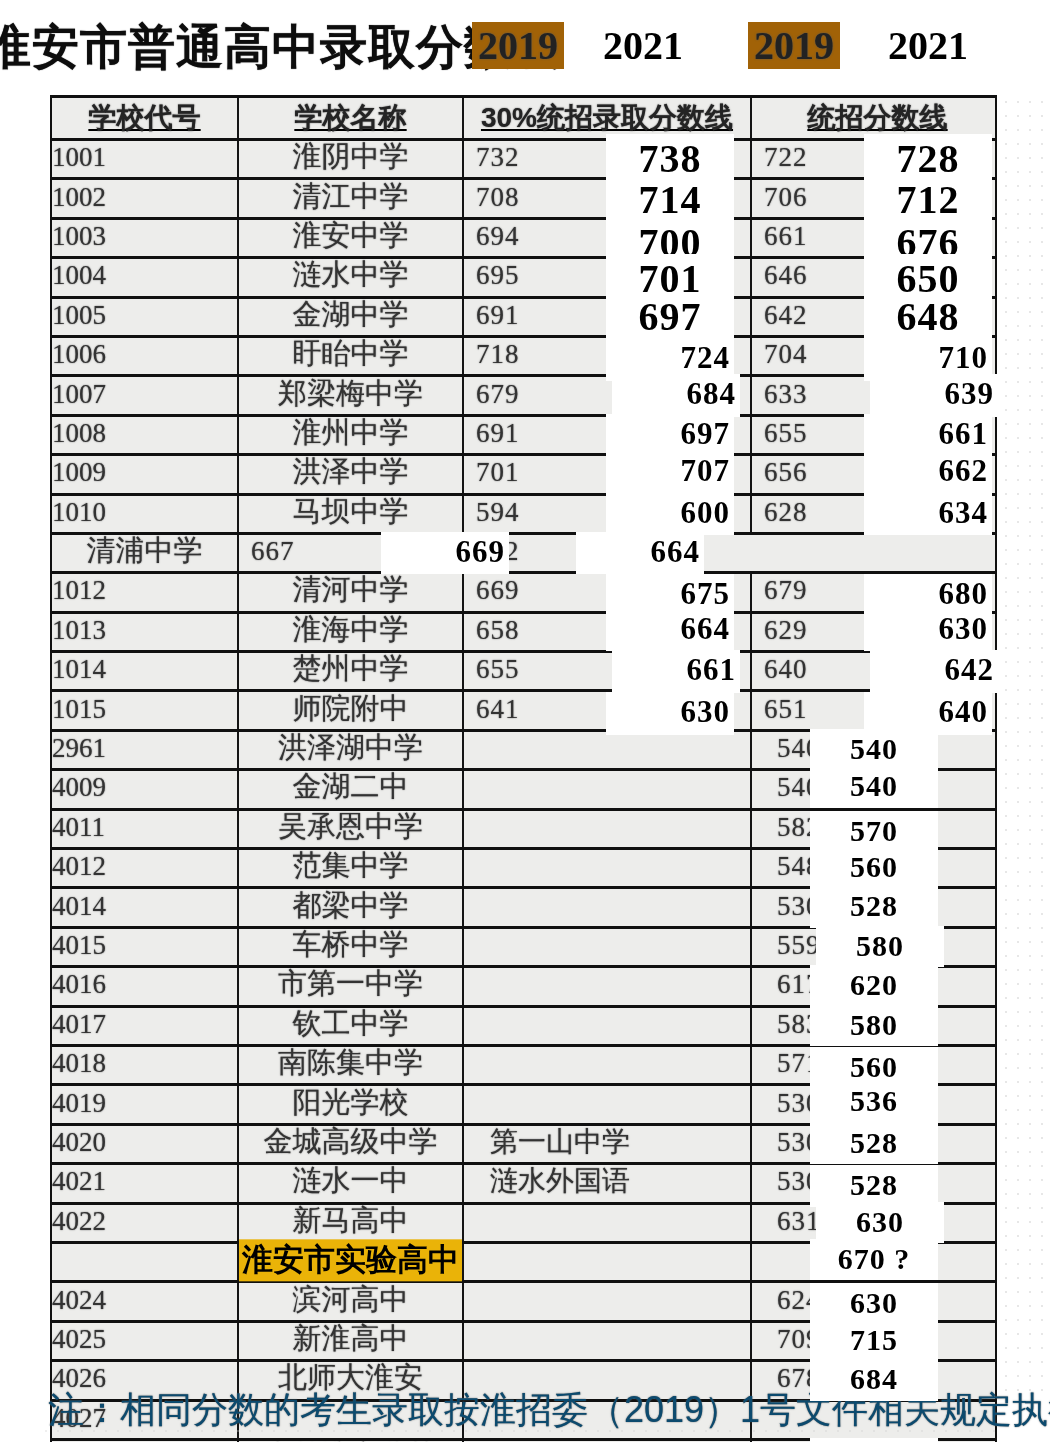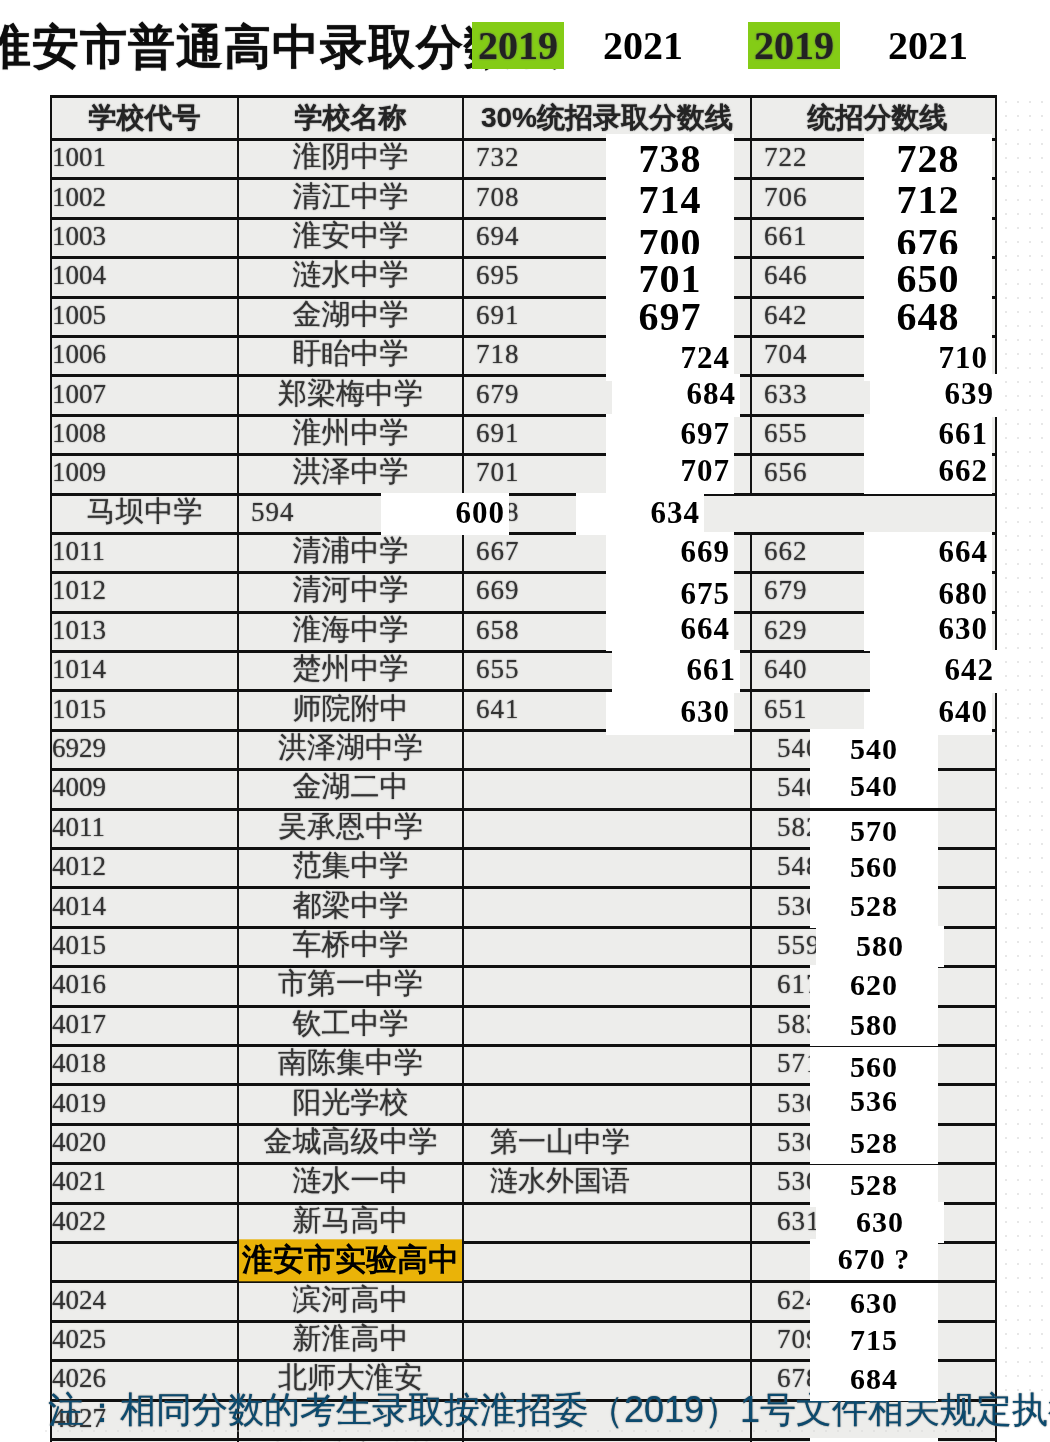--- a/index.html
+++ b/index.html
@@ -17,37 +17,37 @@
   .noise.bottom{left:40px;top:1424px;width:960px;height:16px;opacity:.3;}
 
   
   .titlebar{position:absolute;top:12px;left:0;width:1050px;height:72px;}
   .main-title{
     position:absolute;left:-16px;top:4px;white-space:nowrap;
     font-weight:bold;color:#0d0d0d;font-size:47px;letter-spacing:1px;
     text-shadow:0 0 1px #333;
   }
   .yr{position:absolute;top:10px;font-size:40px;font-weight:bold;color:#000;}
-  .yr.scan{color:#222;text-shadow:0 0 2px #555;background:#84cc16;padding:0 6px;}
+  .yr.scan{color:#222;text-shadow:0 0 2px #555;background:#a16207;padding:0 6px;}
   .yr.y0{left:472px;}
   .yr.y1{left:603px;}
   .yr.y2{left:748px;}
   .yr.y3{left:888px;}
 
   
   .score-table{
     position:absolute;left:50px;top:95px;width:943px;
     border:2px solid #101010;border-top-width:3px;background:#ededeb;
     box-sizing:content-box;
   }
   .trow,.thead{
     display:grid;grid-template-columns:187px 225px 288px 243px;
     border-bottom:3px solid #101010;position:relative;
   }
-  .thead{height:40px;}
+  .thead{height:40px;text-decoration:underline;}
   .trow{height:36.4px;}
   .trow:last-child{border-bottom:none;}
   .cell{
     position:relative;border-right:2px solid #141414;height:100%;
     overflow:visible;
   }
   .cell:last-child{border-right:none;padding-left:8px;}
   .hcell{
     display:flex;align-items:center;justify-content:center;
     font-size:28px;font-weight:bold;color:#242424;text-shadow:0 0 1.5px #444;
@@ -277,38 +277,38 @@
 
       <span class="v2021">707</span>
     </div>
     <div class="cell c4">
       <span class="v2019 scan-txt">656</span>
       <span class="v2021">662</span>
     </div>
   </div>
 
   <div class="trow upper mid">
+    <div class="cell c1">
+      <span class="code scan-txt">1010</span>
+    </div>
     <div class="cell c2">
       <span class="sname scan-txt">马坝中学</span>
     </div>
     <div class="cell c3">
       <span class="v2019 scan-txt">594</span>
 
       <span class="v2021">600</span>
     </div>
     <div class="cell c4">
       <span class="v2019 scan-txt">628</span>
       <span class="v2021">634</span>
     </div>
   </div>
 
   <div class="trow upper mid">
-    <div class="cell c1">
-      <span class="code scan-txt">1011</span>
-    </div>
     <div class="cell c2">
       <span class="sname scan-txt">清浦中学</span>
     </div>
     <div class="cell c3">
       <span class="v2019 scan-txt">667</span>
 
       <span class="v2021">669</span>
     </div>
     <div class="cell c4">
       <span class="v2019 scan-txt">662</span>
@@ -383,21 +383,21 @@
       <span class="v2021">630</span>
     </div>
     <div class="cell c4">
       <span class="v2019 scan-txt">651</span>
       <span class="v2021">640</span>
     </div>
   </div>
 
   <div class="trow lower">
     <div class="cell c1">
-      <span class="code scan-txt">6929</span>
+      <span class="code scan-txt">2961</span>
     </div>
     <div class="cell c2">
       <span class="sname scan-txt">洪泽湖中学</span>
     </div>
     <div class="cell c3">
       
       
       
     </div>
     <div class="cell c4">

